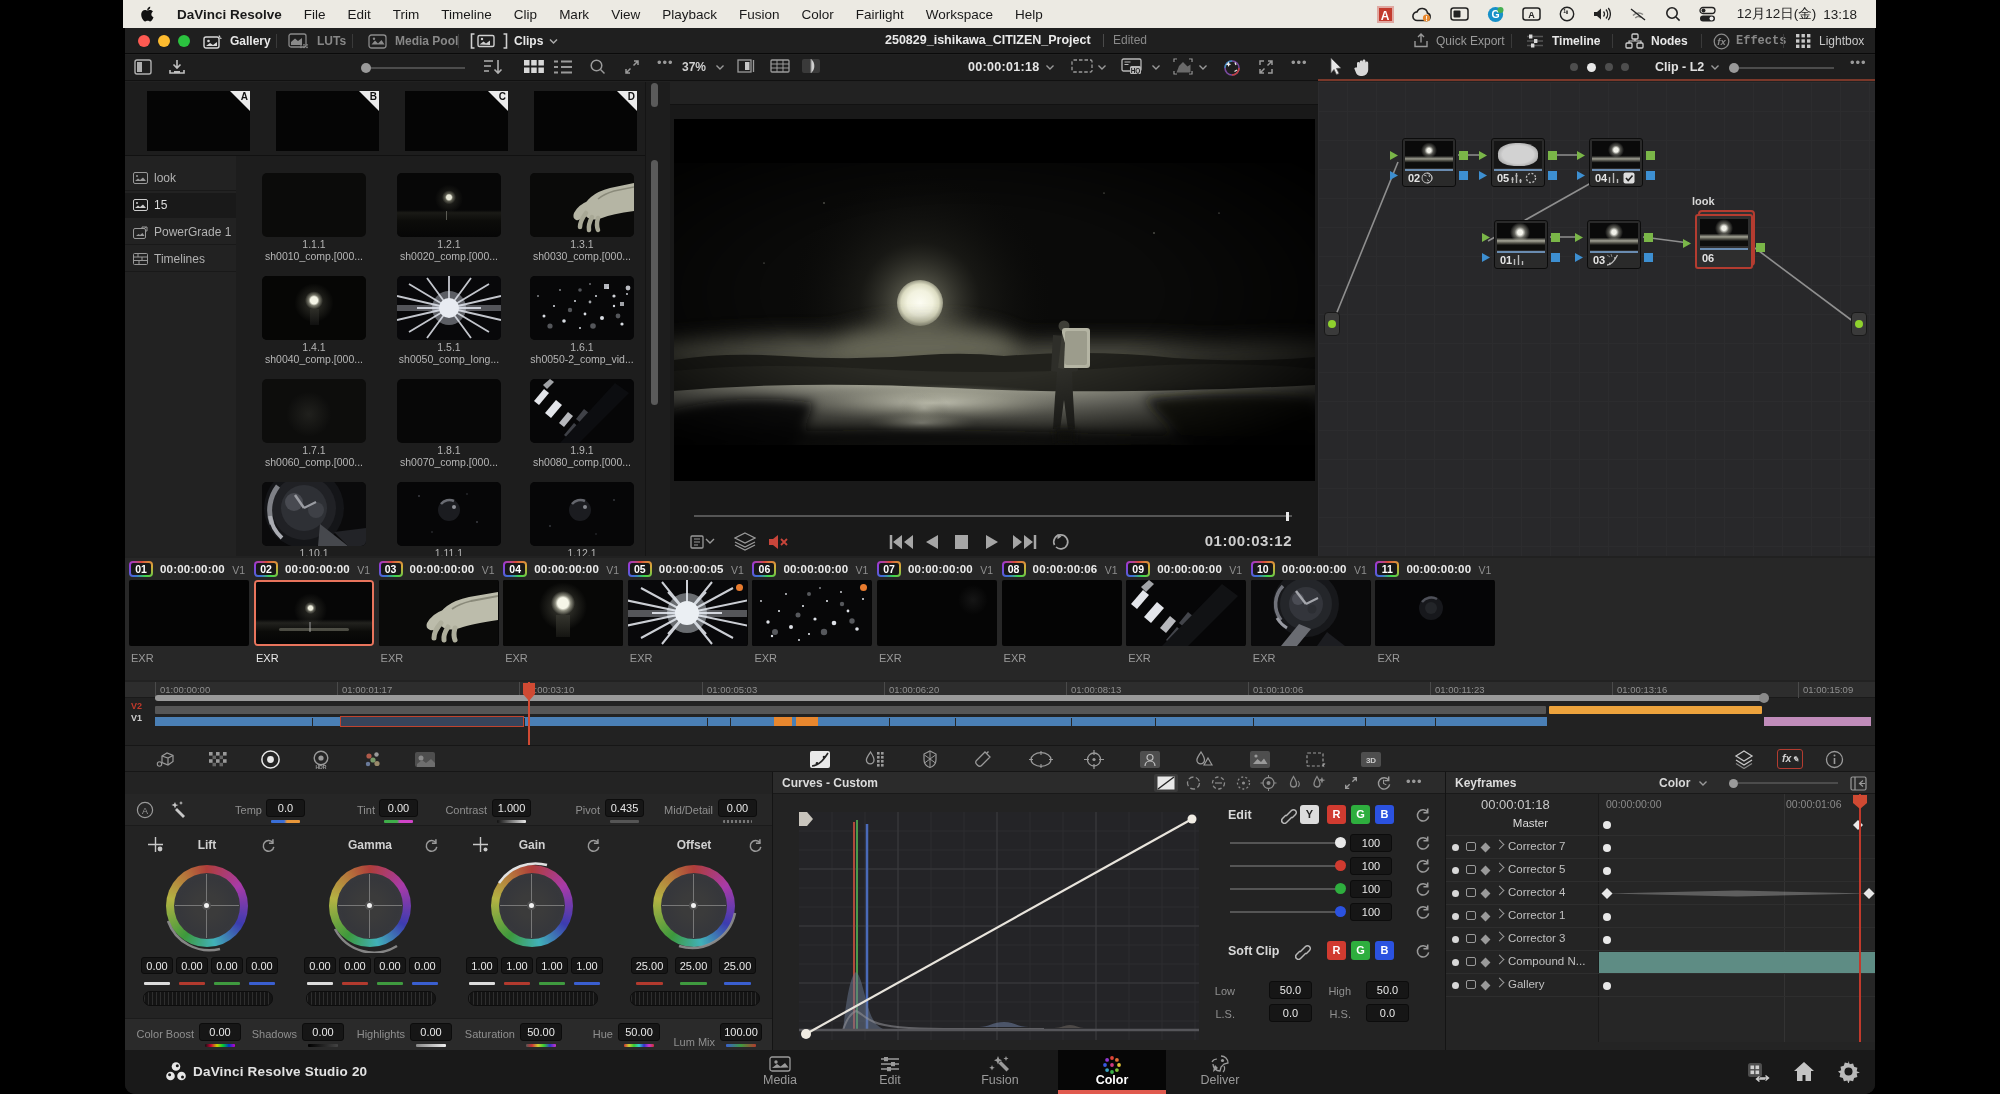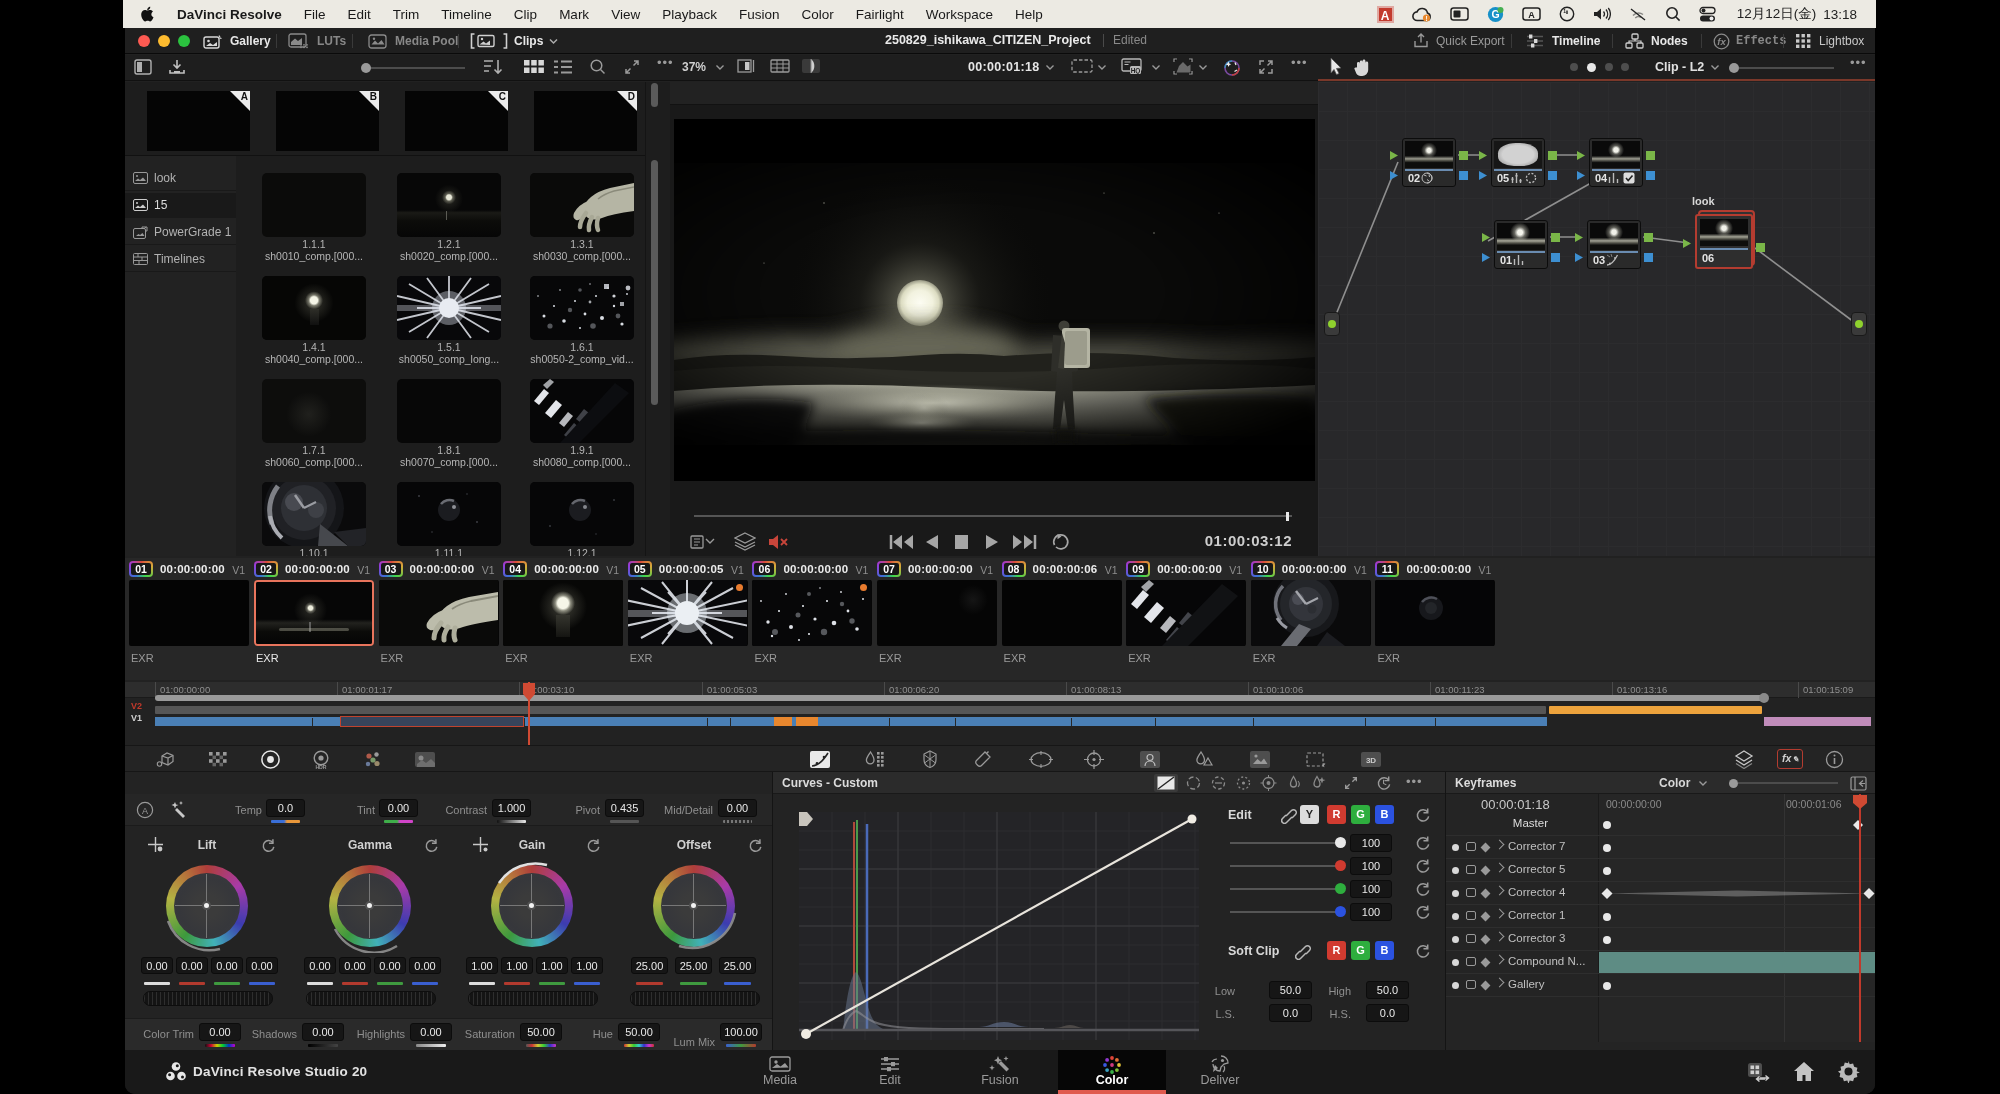--- a/index.html
+++ b/index.html
@@ -1317,21 +1317,21 @@
         <div class="uline" style="left:449px;top:210px;width:26px;background:#3a5fd0;"></div>
 <div class="uline" style="left:511px;top:210px;width:27px;background:#b23a2e;"></div>
         <div class="uline" style="left:555px;top:210px;width:27px;background:#3f9a3f;"></div>
         <div class="uline" style="left:599px;top:210px;width:27px;background:#3a5fd0;"></div>
 <div class="knurl" style="left:18px;top:219px;width:130px;"></div>
 <div class="knurl" style="left:181px;top:219px;width:130px;"></div>
 <div class="knurl" style="left:343px;top:219px;width:130px;"></div>
 <div class="knurl" style="left:505px;top:219px;width:130px;"></div>
 
 <div style="position:absolute;left:0;top:246px;width:647px;height:32px;background:#2a2a2a;border-top:1px solid #1b1b1b;">
-<div class="plab" style="left:0px;top:9px;width:69px;text-align:right;">Color Trim</div>
+<div class="plab" style="left:0px;top:9px;width:69px;text-align:right;">Color Boost</div>
           <div class="vbox" style="left:74px;top:4px;width:42px;height:18px;line-height:17px;">0.00</div>
           <div class="uline" style="left:80px;top:25px;width:30px;background:linear-gradient(90deg,#111,#c03,#cc0,#0c3,#03c,#c0c);"></div>
 <div class="plab" style="left:122px;top:9px;width:50px;text-align:right;">Shadows</div>
           <div class="vbox" style="left:177px;top:4px;width:42px;height:18px;line-height:17px;">0.00</div>
           <div class="uline" style="left:183px;top:25px;width:30px;background:linear-gradient(90deg,#000,#444);"></div>
 <div class="plab" style="left:218px;top:9px;width:62px;text-align:right;">Highlights</div>
           <div class="vbox" style="left:285px;top:4px;width:42px;height:18px;line-height:17px;">0.00</div>
           <div class="uline" style="left:291px;top:25px;width:30px;background:linear-gradient(90deg,#888,#eee);"></div>
 <div class="plab" style="left:327px;top:9px;width:63px;text-align:right;">Saturation</div>
           <div class="vbox" style="left:395px;top:4px;width:42px;height:18px;line-height:17px;">50.00</div>

